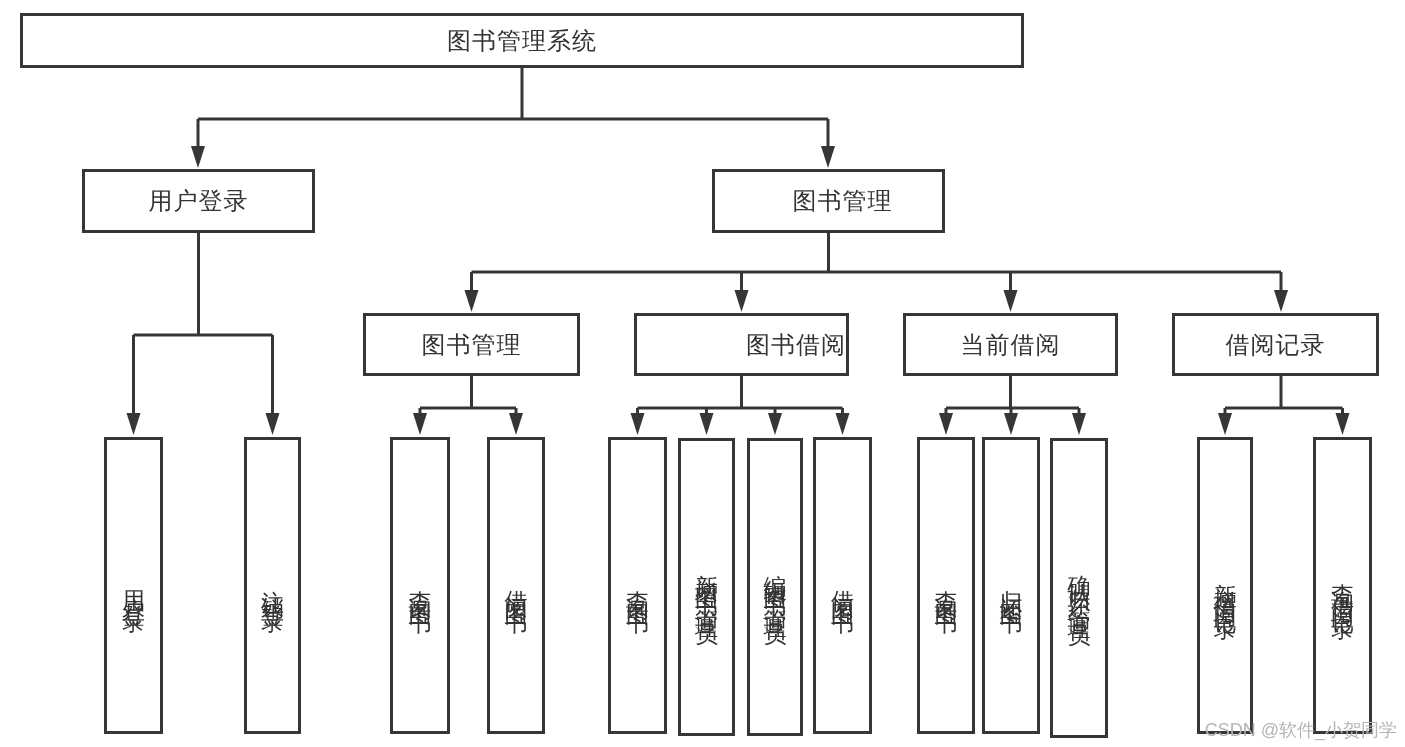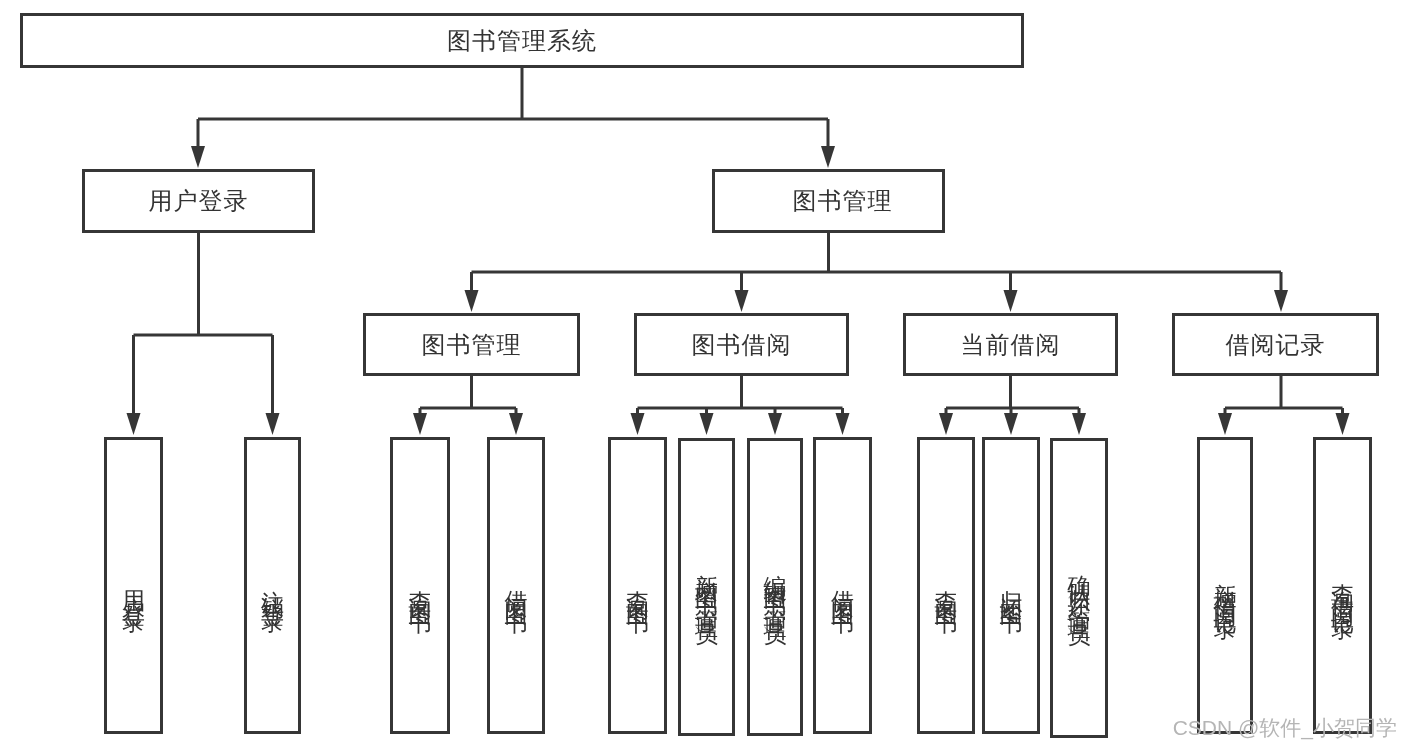--- a/index.html
+++ b/index.html
@@ -39,21 +39,21 @@
     writing-mode:vertical-rl;
     text-orientation:mixed;
     font-size:23px;line-height:1;
     letter-spacing:7px;
     color:var(--text);
     white-space:nowrap;
   }
   .watermark{
     position:absolute;
     right:8px;bottom:5px;
-    font-size:21px;
+    font-size:18px;
     color:var(--watermark);
     white-space:nowrap;
   }
 </style>
 </head>
 <body>
 
 <div class="canvas">
 
   <svg class="connectors" viewBox="0 0 1405 747" xmlns="http://www.w3.org/2000/svg">
@@ -106,21 +106,21 @@
   <div class="hbox" style="left:82px;top:169px;width:233px;height:64px;">
     <span>用户登录</span>
   </div>
   <div class="hbox" style="left:712px;top:169px;width:233px;height:64px;padding-left:28px;">
     <span>图书管理</span>
   </div>
 
   <div class="hbox" style="left:363px;top:313px;width:217px;height:63px;">
     <span>图书管理</span>
   </div>
-  <div class="hbox" style="left:634px;top:313px;width:215px;height:63px;">
+  <div class="hbox" style="left:634px;top:313px;width:215px;height:63px;justify-content:flex-end;">
     <span>图书借阅</span>
   </div>
   <div class="hbox" style="left:903px;top:313px;width:215px;height:63px;">
     <span>当前借阅</span>
   </div>
   <div class="hbox" style="left:1172px;top:313px;width:207px;height:63px;">
     <span>借阅记录</span>
   </div>
 
   <div class="vbox" style="left:104px;top:437px;width:59px;height:297px;">

